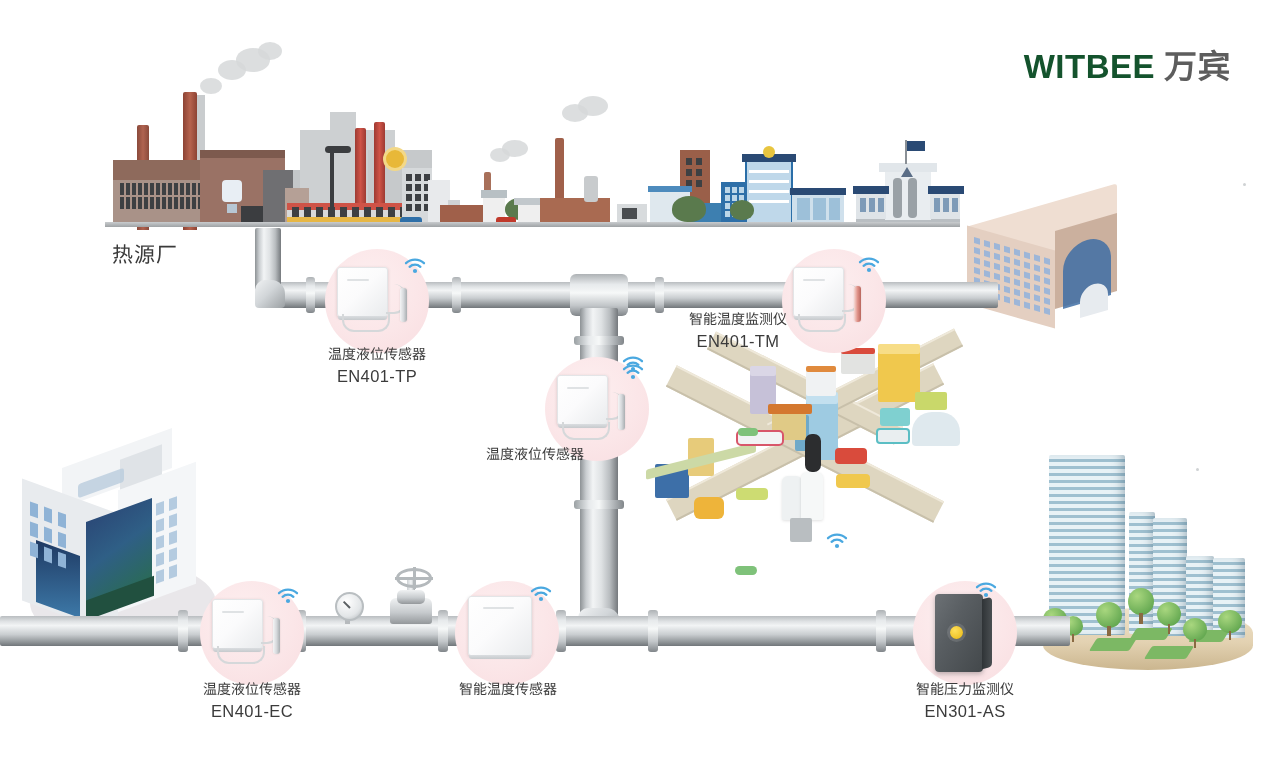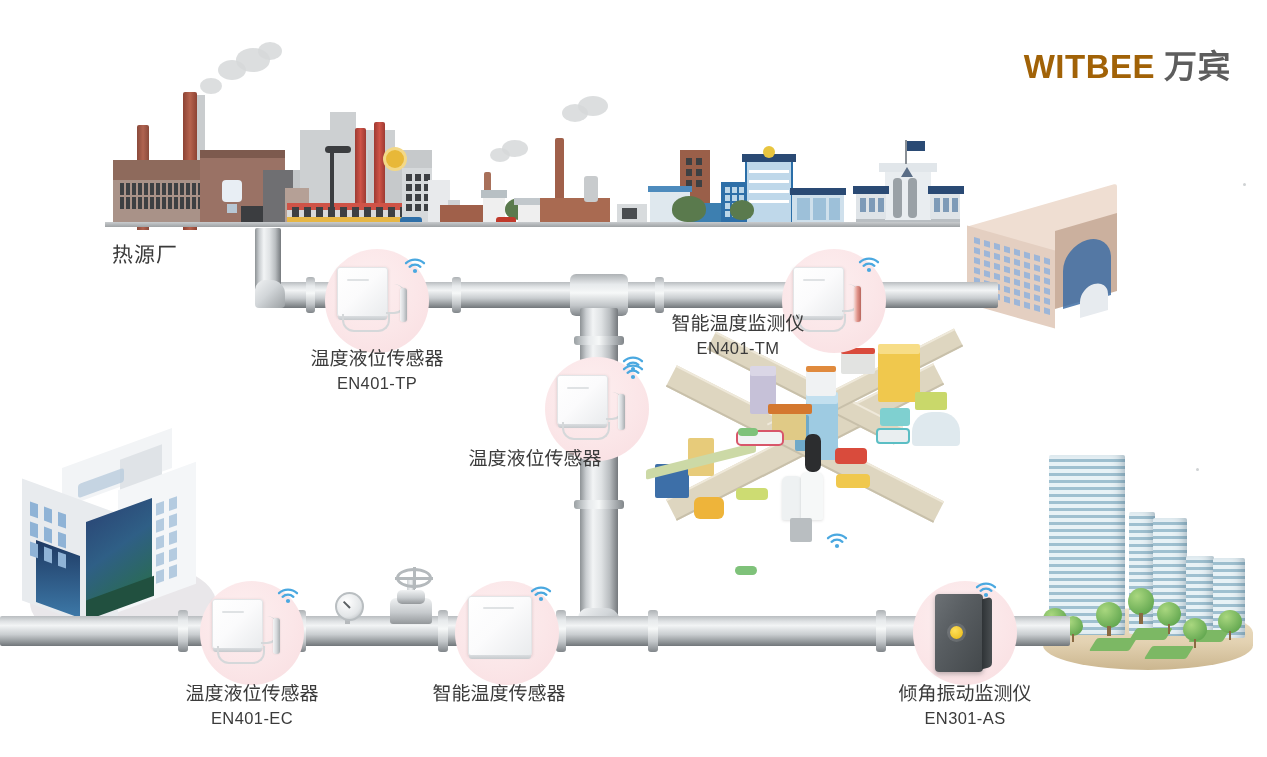--- a/index.html
+++ b/index.html
@@ -10,21 +10,21 @@
     font-family:"Liberation Sans","DejaVu Sans",sans-serif;
   }
   .stage{position:absolute;left:0;top:0;width:1267px;height:757px;}
 
   
   .brand{
     position:absolute;right:36px;top:40px;
     font-size:33px;font-weight:bold;letter-spacing:.5px;
     white-space:nowrap;
   }
-  .brand .en{color:#a16207;font-family:"Liberation Sans",sans-serif;}
+  .brand .en{color:#14532d;font-family:"Liberation Sans",sans-serif;}
   .brand .cn{color:#5d5d5d;margin-left:9px;font-family:"DejaVu Sans",sans-serif;}
 
   
   .pipe{
     position:absolute;
     background:linear-gradient(to bottom,#b9bdc0 0%,#dfe2e4 18%,#f2f4f5 32%,#c9cdd0 62%,#8d9295 88%,#71767a 100%);
     border-radius:2px;
   }
   .pipe-v{
     position:absolute;
@@ -50,21 +50,21 @@
   
   .bubble{
     position:absolute;border-radius:50%;
     background:radial-gradient(circle at 42% 36%, #fdeff0 0%, #fbe6e8 55%, #f8dde0 100%);
   }
   .dev-label{
     position:absolute;text-align:center;white-space:nowrap;
     font-family:"DejaVu Sans","Liberation Sans",sans-serif;
     color:#3b3b3b;line-height:1.42;
   }
-  .dev-label .cn{display:block;font-size:19px;}
+  .dev-label .cn{display:block;font-size:14px;}
   .dev-label .code{display:block;font-size:16.5px;letter-spacing:.4px;
     font-family:"Liberation Sans",sans-serif;}
 
   
   .sbox{
     position:absolute;border-radius:3px;
     background:linear-gradient(135deg,#ffffff 0%,#fbfbfc 48%,#e9ebed 100%);
     box-shadow:0 1px 3px rgba(90,80,85,.25);
     border:1px solid #e3e5e7;
   }
@@ -650,37 +650,37 @@
   <div>
     <div class="bubble" style="left:455px;top:581px;width:104px;height:104px;"></div>
     <div class="sbox" style="left:468px;top:596px;width:62px;height:58px;">
         <div class="slit" style="left:22%;top:18%;width:50%;"></div>
       </div>
     <svg class="wifi" style="left:530px;top:586px;" viewBox="0 0 22 16">
       <path d="M2 5.2 A13 13 0 0 1 20 5.2" stroke="#4aa8e0" stroke-width="2.3" fill="none" stroke-linecap="round"></path>
       <path d="M5.6 8.8 A8 8 0 0 1 16.4 8.8" stroke="#4aa8e0" stroke-width="2.3" fill="none" stroke-linecap="round"></path>
       <circle cx="11" cy="13" r="2.1" fill="#4aa8e0"></circle>
     </svg>
-    <div class="dev-label" style="left:404px;top:680px;width:190px;">
+    <div class="dev-label" style="left:413px;top:680px;width:190px;">
       <span class="cn">智能温度传感器</span>
     </div>
   </div>
 
   <div>
     <div class="bubble" style="left:913px;top:581px;width:104px;height:104px;"></div>
     <div class="dbox" style="left:935px;top:594px;width:48px;height:78px;">
       <div class="side"></div>
       <div class="dot"></div>
     </div>
     <svg class="wifi" style="left:975px;top:582px;" viewBox="0 0 22 16">
       <path d="M2 5.2 A13 13 0 0 1 20 5.2" stroke="#4aa8e0" stroke-width="2.3" fill="none" stroke-linecap="round"></path>
       <path d="M5.6 8.8 A8 8 0 0 1 16.4 8.8" stroke="#4aa8e0" stroke-width="2.3" fill="none" stroke-linecap="round"></path>
       <circle cx="11" cy="13" r="2.1" fill="#4aa8e0"></circle>
     </svg>
     <div class="dev-label" style="left:870px;top:680px;width:190px;">
-      <span class="cn">倾角振动监测仪</span>
+      <span class="cn">智能压力监测仪</span>
       <span class="code">EN301-AS</span>
     </div>
   </div>
 
   <div class="plant-label">热源厂</div>
 
 </div>
 
 </body></html>

